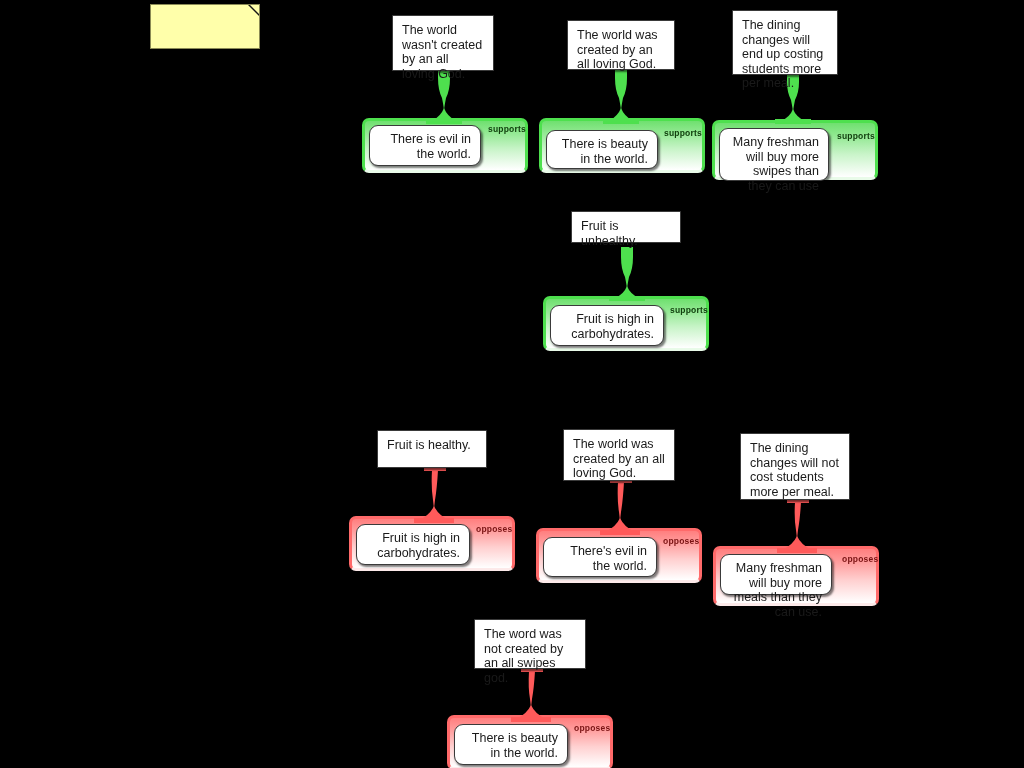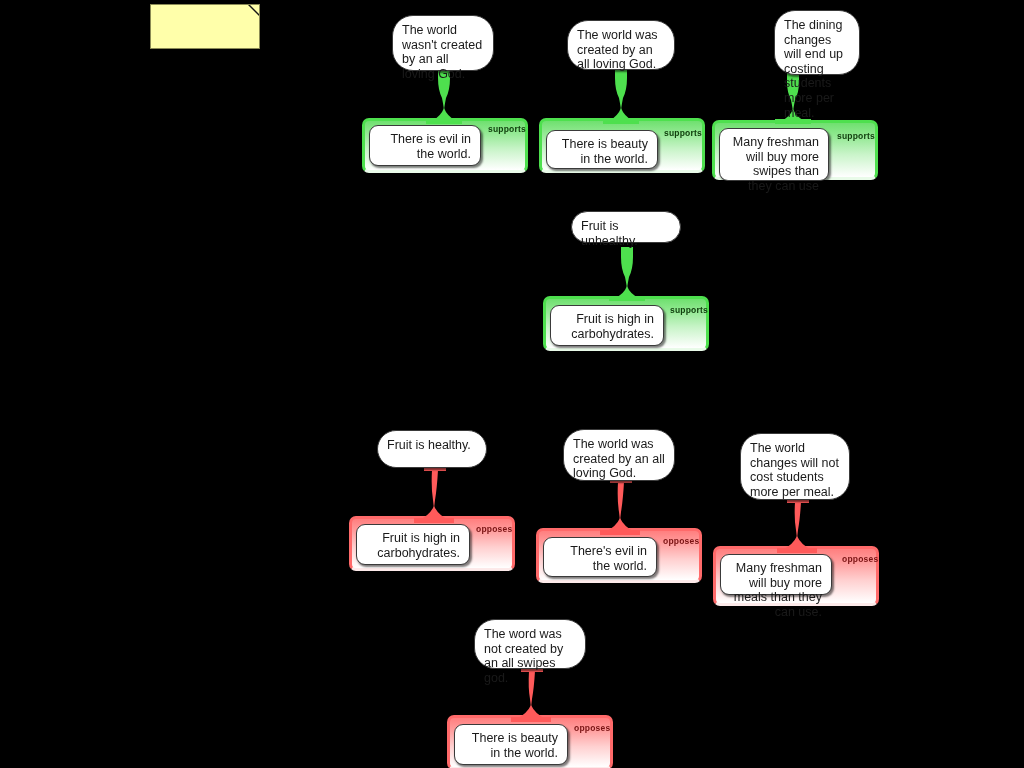--- a/index.html
+++ b/index.html
@@ -49,21 +49,21 @@
   }
 
   
   .group { position: absolute; }
 
   
   .claim {
     position: absolute;
     background: #ffffff;
     border: 1px solid #3a3a3a;
-    border-radius: 21px;
+    border-radius: 1px;
     box-sizing: border-box;
     padding: 7px 9px 6px 9px;
     font-size: 12.5px;
     line-height: 14.6px;
     color: #1a1a1a;
     box-shadow: 1.5px 2px 2px rgba(0,0,0,0.55);
     z-index: 4;
   }
 
   
@@ -152,21 +152,21 @@
         <path d="M20 40 Q17 48 8 53 L32 53 Q23 48 20 40 Z" fill="#4ee04e"></path>
         <rect x="2" y="51" width="36" height="5" fill="#4ee04e"></rect>
       </svg>
     </div>
     <div class="panel supports" style="left:539px; top:118px; width:166px; height:55px;"></div>
     <div class="rel-label supports" style="left:664px; top:128px;">supports</div>
     <div class="reason" style="left:546px; top:130px; width:112px; height:39px;">There is beauty in the world.</div>
   </div>
 
   <div class="group">
-    <div class="claim" style="left:774px; top:10px; width:86px; height:65px;">The dining changes will end up costing students more per meal.</div>
+    <div class="claim" style="left:732px; top:10px; width:106px; height:65px;">The dining changes will end up costing students more per meal.</div>
     <div class="conn" style="left:773px; top:72px;">
       <svg width="40" height="54" viewBox="0 0 40 54">
         <path d="M14 0 L26 0 L26 10 Q26 20 22 28 Q20 38 20 41 Q20 38 18 28 Q14 20 14 10 Z" fill="#4ee04e"></path>
         <path d="M20 37 Q17 45 8 49 L32 49 Q23 45 20 37 Z" fill="#4ee04e"></path>
         <rect x="2" y="47" width="36" height="5" fill="#4ee04e"></rect>
       </svg>
     </div>
     <div class="panel supports" style="left:712px; top:120px; width:166px; height:60px;"></div>
     <div class="rel-label supports" style="left:837px; top:131px;">supports</div>
     <div class="reason" style="left:719px; top:128px; width:110px; height:53px;">Many freshman will buy more swipes than they can use</div>
@@ -210,21 +210,21 @@
         <path d="M22 40 Q18 49 7 54 L37 54 Q26 49 22 40 Z" fill="#ff5a5a"></path>
         <rect x="2" y="52" width="40" height="5" fill="#ff5a5a"></rect>
       </svg>
     </div>
     <div class="panel opposes" style="left:536px; top:528px; width:166px; height:55px;"></div>
     <div class="rel-label opposes" style="left:663px; top:536px;">opposes</div>
     <div class="reason" style="left:543px; top:537px; width:114px; height:40px;">There's evil in the world.</div>
   </div>
 
   <div class="group">
-    <div class="claim" style="left:740px; top:433px; width:110px; height:67px;">The world changes will not cost students more per meal.</div>
+    <div class="claim" style="left:740px; top:433px; width:110px; height:67px;">The dining changes will not cost students more per meal.</div>
     <div class="conn" style="left:775px; top:498px;">
       <svg width="44" height="56" viewBox="0 0 44 56">
         <rect x="12" y="0" width="22" height="5" fill="#ff5a5a"></rect>
         <path d="M20 4 L26 4 Q25 21 23 32 Q22 40 22 44 Q22 40 21 32 Q19 21 20 4 Z" fill="#ff5a5a"></path>
         <path d="M22 38 Q18 47 7 52 L37 52 Q26 47 22 38 Z" fill="#ff5a5a"></path>
         <rect x="2" y="50" width="40" height="5" fill="#ff5a5a"></rect>
       </svg>
     </div>
     <div class="panel opposes" style="left:713px; top:546px; width:166px; height:60px;"></div>
     <div class="rel-label opposes" style="left:842px; top:554px;">opposes</div>

